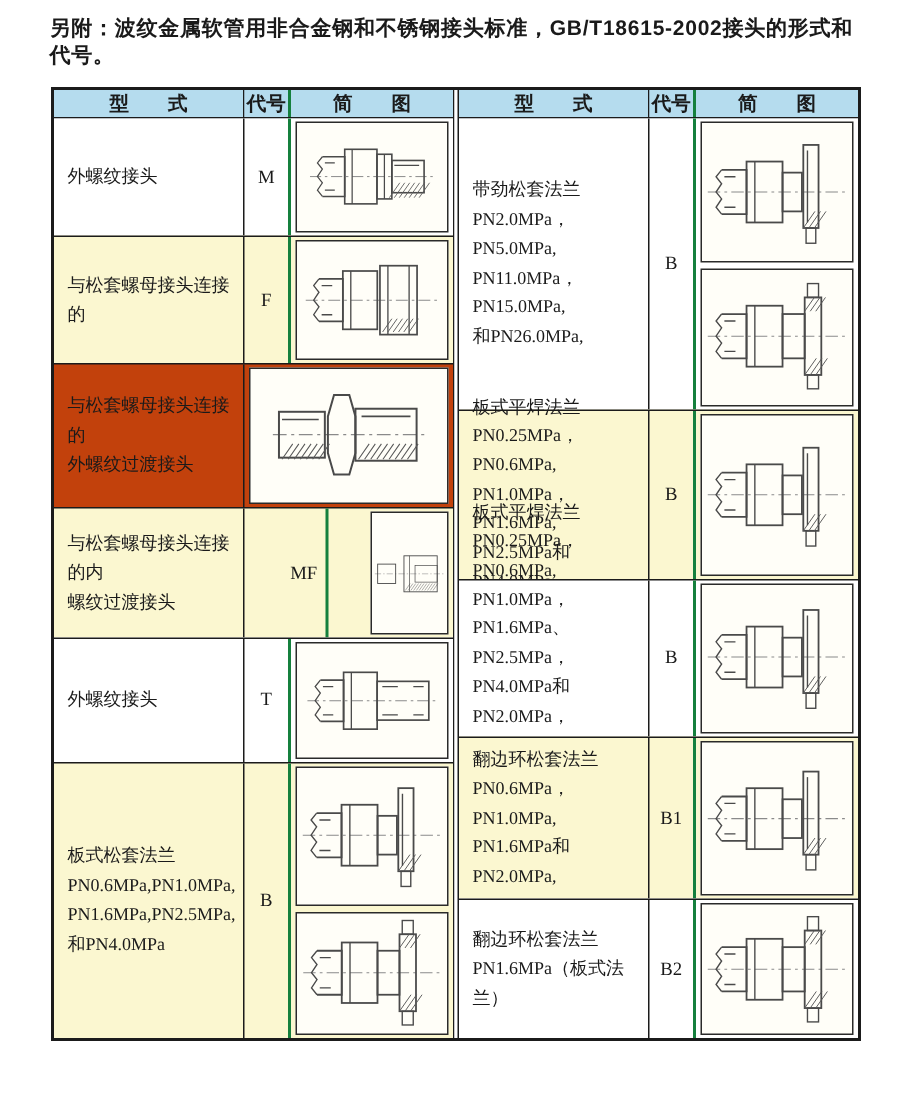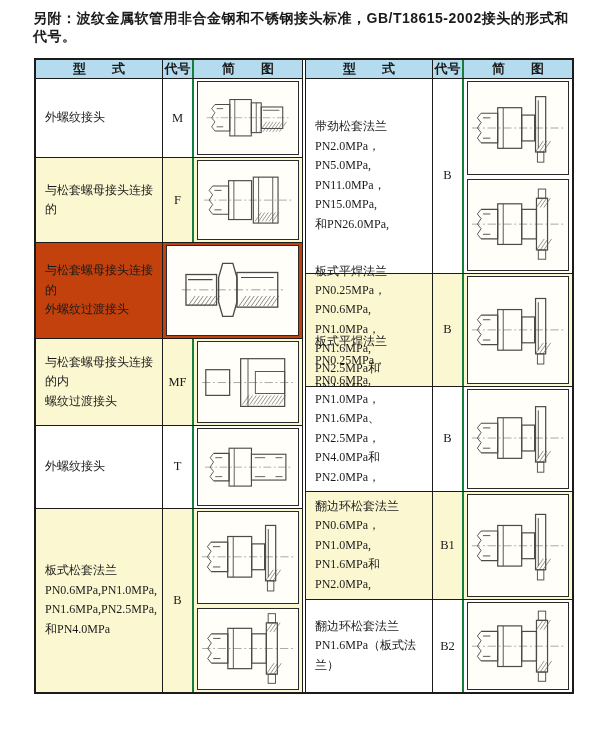--- a/index.html
+++ b/index.html
@@ -88,21 +88,21 @@
                 <rect class="o" x="6" y="27" width="30" height="30"></rect>
                 <polygon class="o" points="38,30 42,16 52,16 56,30 56,54 52,68 42,68 38,54"></polygon>
                 <rect class="o" x="56" y="25" width="40" height="34"></rect>
                 <path class="ht" d="M8 58l7 -10 M12 58l7 -10 M16 58l7 -10 M20 58l7 -10 M24 58l7 -10 M28 58l7 -10 M32 58l7 -10 "></path>
                 <path class="ht" d="M58 58l7 -10 M62 58l7 -10 M66 58l7 -10 M70 58l7 -10 M74 58l7 -10 M78 58l7 -10 M82 58l7 -10 M86 58l7 -10 M90 58l7 -10 "></path>
                 <path class="o2" d="M8 32h24M60 30h32"></path>
               </svg>
             </div>
           </div>
         </div>
-        <div class="row" style="height: 88px; background: rgb(251, 247, 208);">
+        <div class="row" style="height: 88px; background: rgb(251, 247, 208); gap: 25px;">
           <div class="c type">与松套螺母接头连接的内
 螺纹过渡接头</div>
           <div class="c code">MF</div>
           <div class="c sketchcol">
             <div class="sketchbox" style="flex-grow: 88;">
               <svg viewBox="0 0 104 84" preserveAspectRatio="xMidYMid meet">
                 <path class="cl" d="M2 42H102"></path>
                 <rect class="o" x="6" y="28" width="26" height="28"></rect>
                 <rect class="o" x="44" y="16" width="48" height="52"></rect>
                 <rect class="o2" x="60" y="30" width="32" height="24"></rect>

